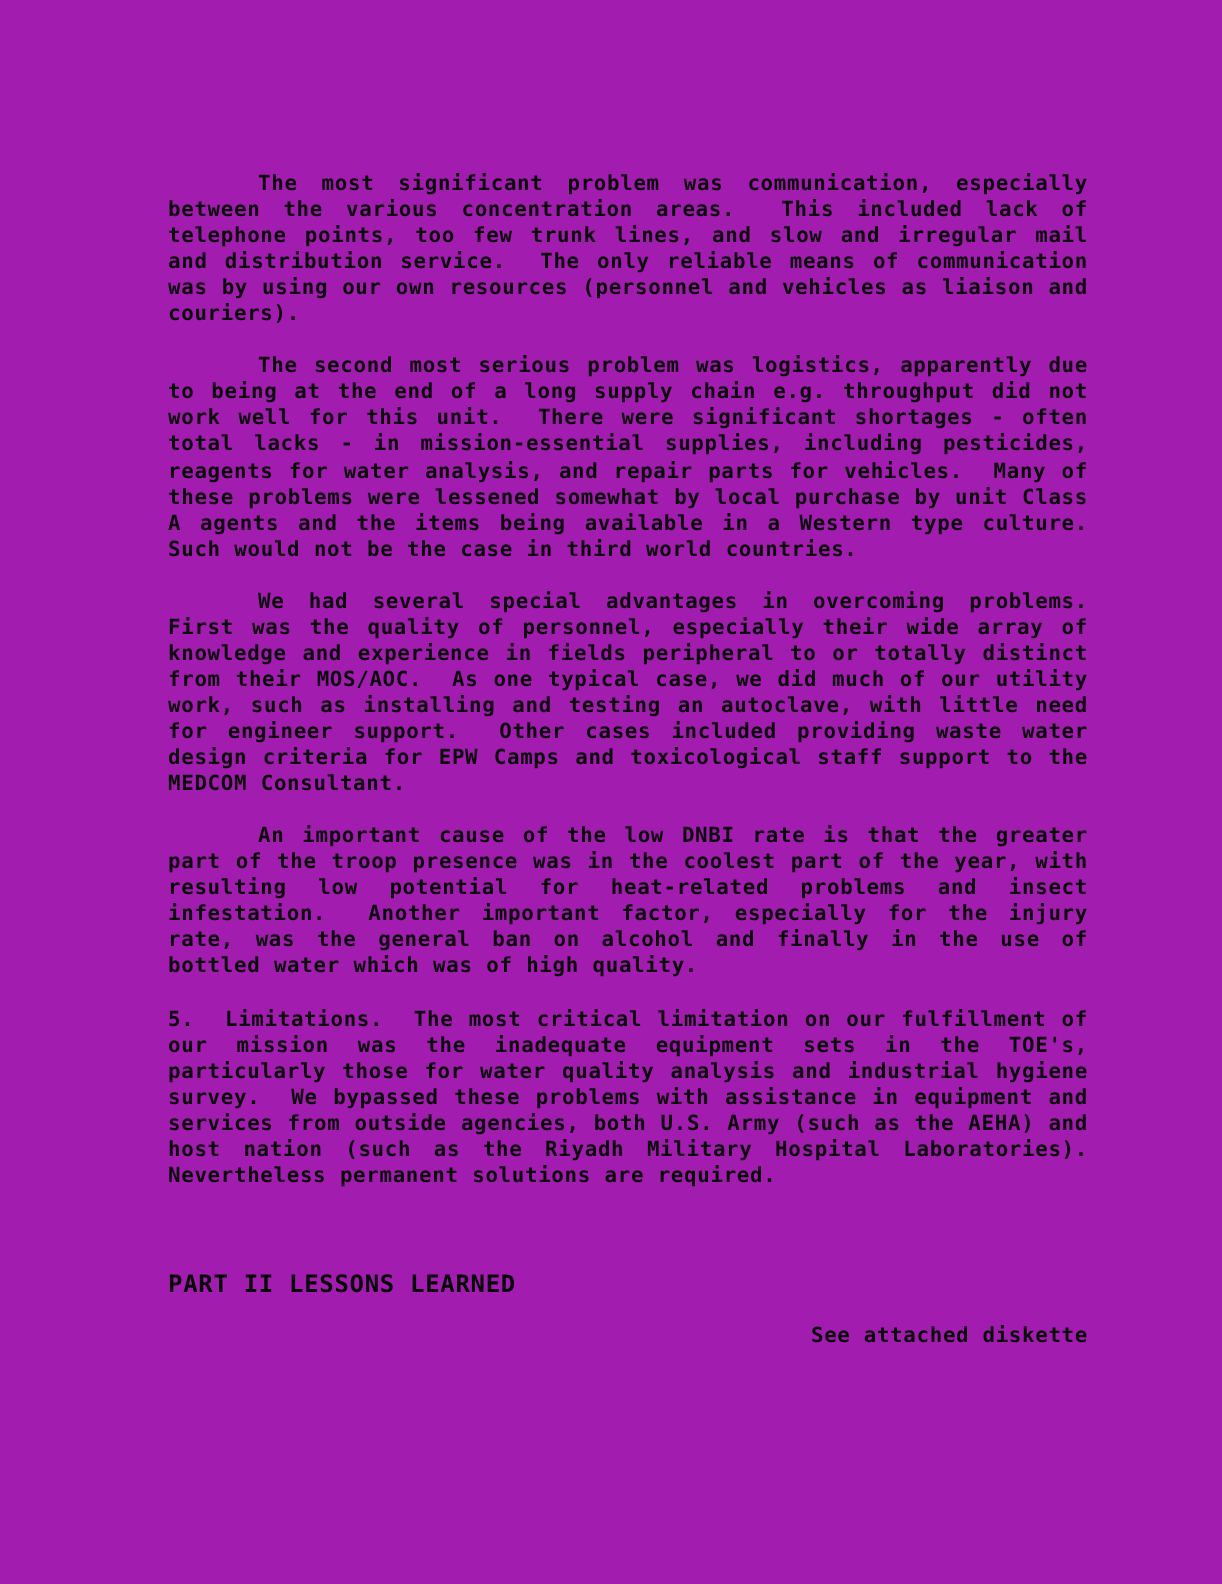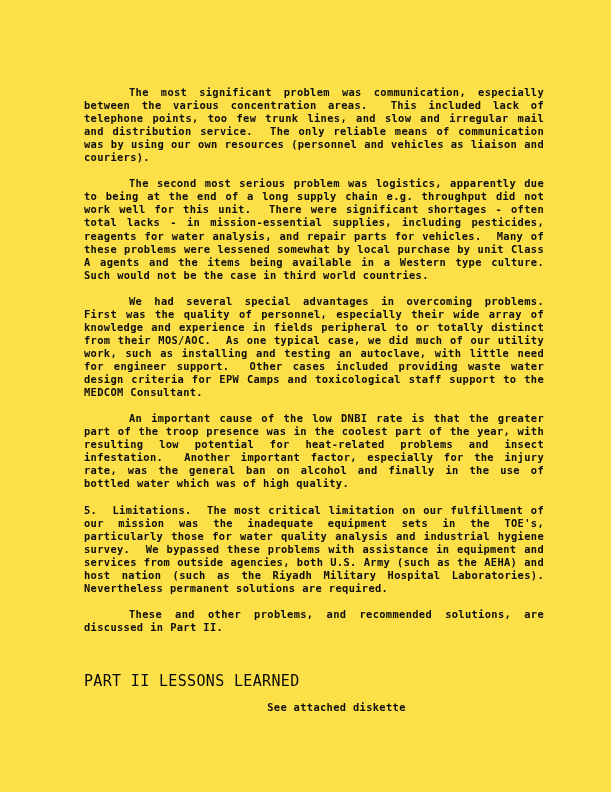--- a/index.html
+++ b/index.html
@@ -15,21 +15,21 @@
     overflow: hidden;
     font-family: "DejaVu Sans Mono", "Liberation Mono", monospace;
   }
 
   #page {
     position: absolute;
     left: 0;
     top: 0;
     width: 611px;
     height: 792px;
-    background: #fde047;
+    background: #a21caf;
   }
 
   #text-column {
     position: absolute;
     left: 84px;
     top: 86px;
     width: 460px;
   }
 
   
@@ -51,39 +51,39 @@
   
   .para.indent {
     text-indent: 45px;
   }
   
   .para.flush {
     text-indent: 0;
   }
 
   .heading {
-    font-size: 15px;
+    font-size: 12px;
     line-height: 13.05px;
     letter-spacing: 0.34px;
     color: #080808;
-    font-weight: 400;
+    font-weight: 700;
     text-align: left;
     margin: 0;
     white-space: pre;
   }
 
   .closing {
     font-size: 10.4px;
     line-height: 13.05px;
     letter-spacing: 0.34px;
     color: #0c0c0c;
     font-weight: 600;
     margin: 0;
     text-indent: 45px;
-    text-align: center;
+    text-align: right;
     white-space: pre-wrap;
   }
 
   .gap-after-heading { height: 13px; }
   .gap-before-heading { height: 28px; }
 </style>
 </head>
 <body>
 
 <div id="page">
@@ -93,21 +93,20 @@
 
     <p class="para indent">The second most serious problem was logistics, apparently due to being at the end of a long supply chain e.g. throughput did not work well for this unit.  There were significant shortages - often total lacks - in mission-essential supplies, including pesticides, reagents for water analysis, and repair parts for vehicles.  Many of these problems were lessened somewhat by local purchase by unit Class A agents and the items being available in a Western type culture.  Such would not be the case in third world countries.</p>
 
     <p class="para indent">We had several special advantages in overcoming problems. First was the quality of personnel, especially their wide array of knowledge and experience in fields peripheral to or totally distinct from their MOS/AOC.  As one typical case, we did much of our utility work, such as installing and testing an autoclave, with little need for engineer support.  Other cases included providing waste water design criteria for EPW Camps and toxicological staff support to the MEDCOM Consultant.</p>
 
     <p class="para indent">An important cause of the low DNBI rate is that the greater part of the troop presence was in the coolest part of the year, with resulting low potential for heat-related problems and insect infestation.  Another important factor, especially for the injury rate, was the general ban on alcohol and finally in the use of bottled water which was of high quality.</p>
 
     <p class="para flush">5.  Limitations.  The most critical limitation on our fulfillment of our mission was the inadequate equipment sets in the TOE's, particularly those for water quality analysis and industrial hygiene survey.  We bypassed these problems with assistance in equipment and services from outside agencies, both U.S. Army (such as the AEHA) and host nation (such as the Riyadh Military Hospital Laboratories).  Nevertheless permanent solutions are required.</p>
 
 
-    <p class="para indent">These and other problems, and recommended solutions, are discussed in Part II.</p>
 
     <div class="gap-before-heading"></div>
 
     <p class="heading">PART II LESSONS LEARNED</p>
 
     <div class="gap-after-heading"></div>
 
     <p class="closing">See attached diskette</p>
 
   </div>

